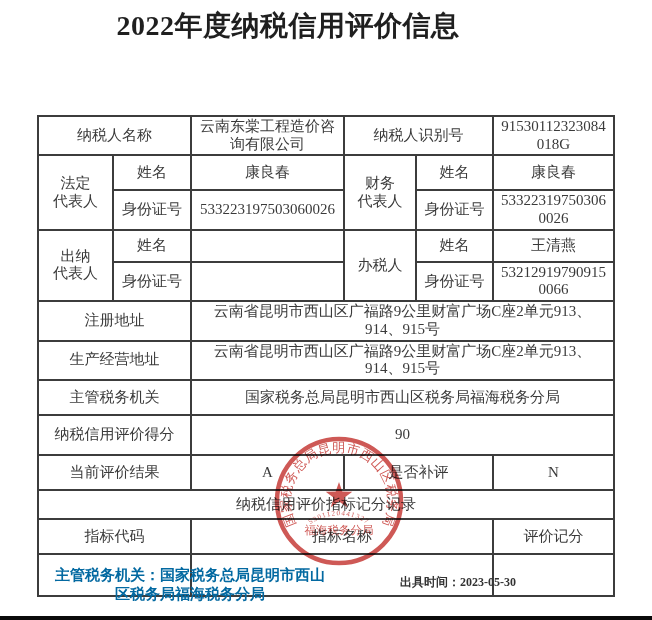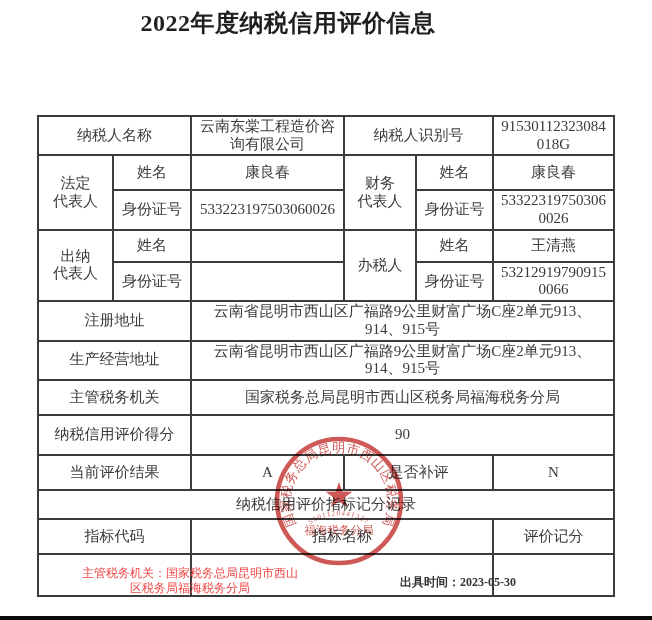--- a/index.html
+++ b/index.html
@@ -8,21 +8,21 @@
     background: #ffffff;
     position: relative;
     overflow: hidden;
     font-family: "Liberation Serif", "DejaVu Serif", serif;
     color: #3a3a3a;
   }
   .page-title {
     position: absolute;
     top: 7px; left: 0; width: 576px;
     text-align: center;
-    font-size: 24px;
+    font-size: 28px;
     font-weight: bold;
     color: #1f1f1f;
     letter-spacing: 0.5px;
   }
   table.doc {
     position: absolute;
     left: 37px; top: 85px;
     border-collapse: collapse;
     table-layout: fixed;
     width: 576px;
@@ -36,25 +36,25 @@
     line-height: 1.18;
     padding: 1px 4px;
     white-space: pre-line;
     word-break: break-all;
     color: #3a3a3a;
   }
   .footer-authority {
     position: absolute;
     left: 40px; top: 566px; width: 300px;
     text-align: center;
-    font-size: 12px;
-    font-weight: normal;
+    font-size: 15px;
+    font-weight: bold;
     line-height: 1.25;
     white-space: pre-line;
-    color: #ef4444;
+    color: #0369a1;
   }
   .footer-issued {
     position: absolute;
     left: 400px; top: 574px;
     font-size: 12px;
     font-weight: bold;
     color: #333333;
   }
   .bottom-bar {
     position: absolute;

